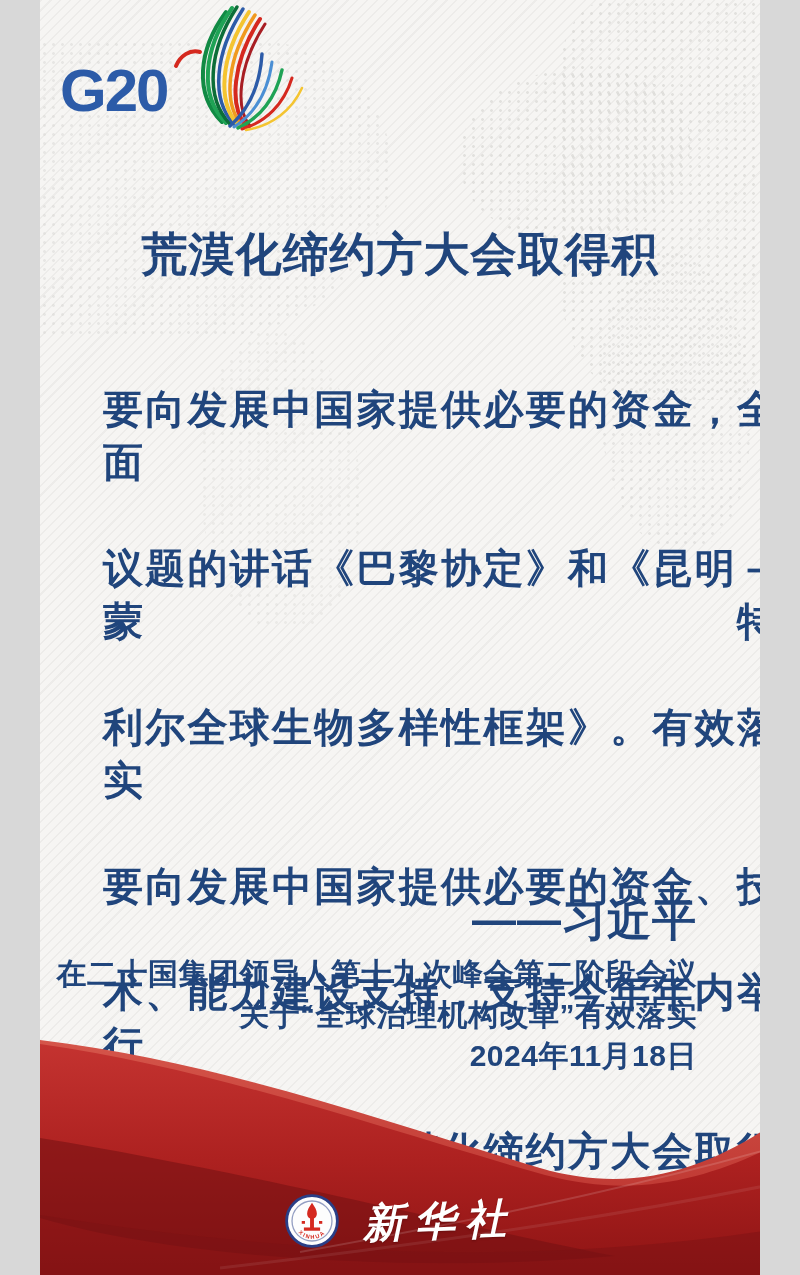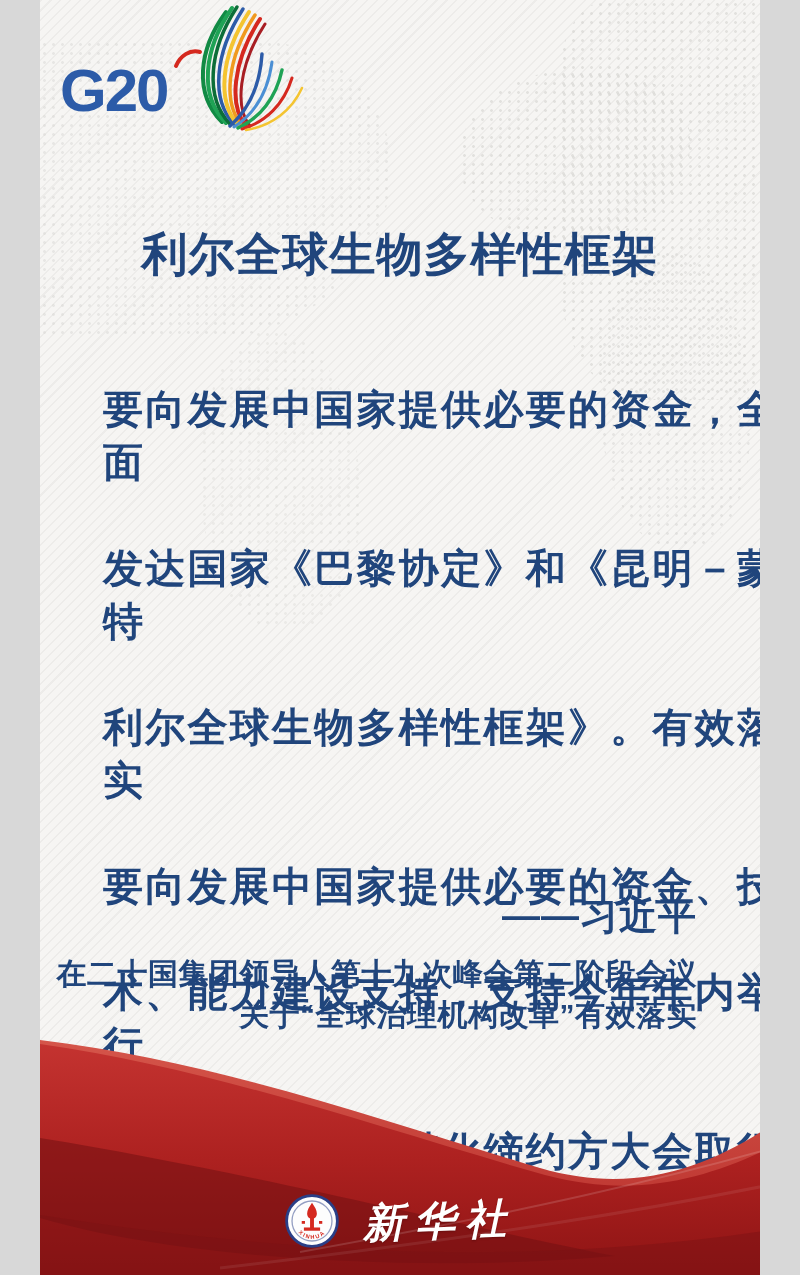--- a/index.html
+++ b/index.html
@@ -34,21 +34,21 @@
   }
   .body-block{
     position:absolute;left:63px;width:674px;top:383px;z-index:2;
     color:#20457c;font-weight:bold;font-size:40px;line-height:53px;
   }
   .body-line{text-align:justify;}
   .body-line::after{content:"";display:inline-block;width:100%;}
 
   .attribution{
     position:absolute;right:63px;top:891px;z-index:2;
-    color:#20457c;font-weight:bold;font-size:38px;letter-spacing:1px;text-align:center;
+    color:#20457c;font-weight:bold;font-size:44px;letter-spacing:1px;text-align:center;
   }
   .source-block{
     position:absolute;right:63px;top:953px;z-index:2;text-align:right;
     color:#20457c;font-weight:bold;font-size:30px;line-height:41px;letter-spacing:.5px;
   }
 
   .wave{position:absolute;left:0;bottom:0;width:800px;height:255px;z-index:4;}
 
   .footer-brand{
     position:absolute;left:0;right:0;top:1186px;height:70px;z-index:5;
@@ -87,38 +87,39 @@
       <path d="M48,123 C68,110 82,88 86,58" stroke="#4b8fd4" stroke-width="3"></path>
       <path d="M52,124 C74,114 90,94 96,66" stroke="#1fa355" stroke-width="3.5"></path>
       <path d="M56,125 C80,118 98,100 106,74" stroke="#d5291f" stroke-width="3"></path>
       <path d="M60,126 C86,122 106,106 116,84" stroke="#f4c430" stroke-width="2.5"></path>
       <path d="M-10,62 C-6,52 4,45 14,48" stroke="#d5291f" stroke-width="4"></path>
     </g>
     <text x="2" y="107" font-family="Liberation Sans, DejaVu Sans, sans-serif" font-size="60" font-weight="bold" fill="#2c5ba8" letter-spacing="-2">G20</text>
   </svg>
 
   <div class="title-block">
-    <div>利尔全球生物多样性框架</div>
+    <div>荒漠化缔约方大会取得积</div>
   </div>
 
   <div class="body-block">
     <div class="body-line">要向发展中国家提供必要的资金，全面</div>
-    <div class="body-line">发达国家《巴黎协定》和《昆明－蒙特</div>
+    <div class="body-line">议题的讲话《巴黎协定》和《昆明－蒙特</div>
     <div class="body-line">利尔全球生物多样性框架》。有效落实</div>
     <div class="body-line">要向发展中国家提供必要的资金、技</div>
     <div class="body-line">术、能力建设支持，支持今年年内举行</div>
     <div class="body-line">的气候变化、荒漠化缔约方大会取得积</div>
 
   </div>
 
   <div class="attribution">——习近平</div>
 
   <div class="source-block">
     <div>在二十国集团领导人第十九次峰会第二阶段会议</div>
     <div>关于“全球治理机构改革”有效落实</div>
+    <div>2024年11月18日</div>
   </div>
 
   <svg class="wave" viewBox="0 0 800 255" preserveAspectRatio="none">
     <defs>
       <linearGradient id="wgMain" x1="0" y1="0" x2="0" y2="1">
         <stop offset="0" stop-color="#c43330"></stop>
         <stop offset="0.5" stop-color="#ad2120"></stop>
         <stop offset="1" stop-color="#8e1414"></stop>
       </linearGradient>
       <linearGradient id="wgLight" x1="0" y1="0" x2="0" y2="1">

